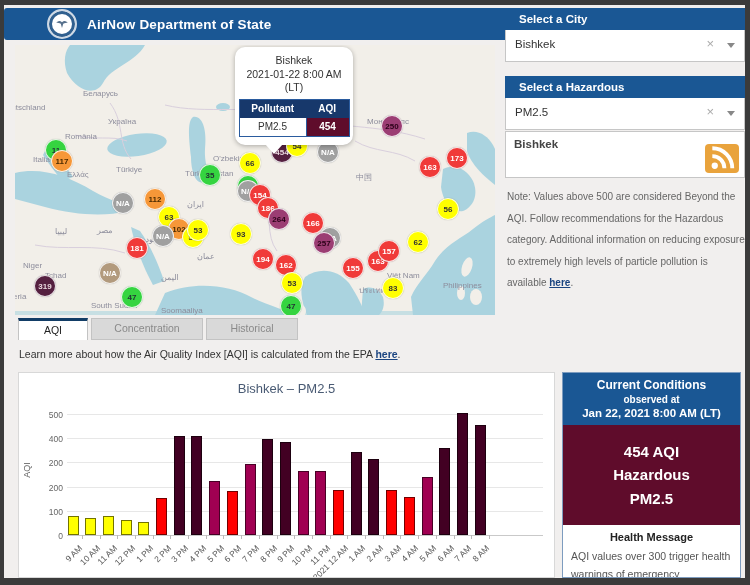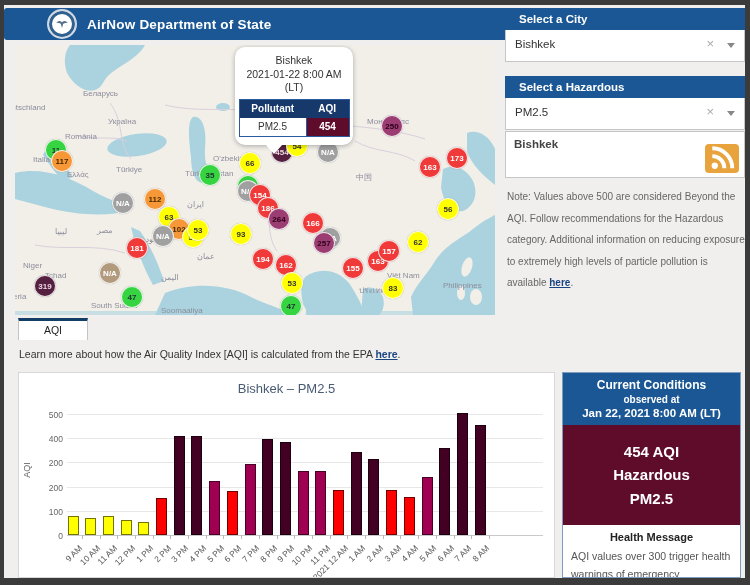--- a/index.html
+++ b/index.html
@@ -249,20 +249,22 @@
           <path d="M4 10 a10 10 0 0 1 10 10" stroke="#fff" stroke-width="3.2" fill="none"></path>
           <path d="M4 3.5 a16.5 16.5 0 0 1 16.5 16.5" stroke="#fff" stroke-width="3.2" fill="none"></path>
         </svg>
       </span>
     </div>
 
     <div class="note"><span>Note: Values above 500 are considered Beyond the AQI. Follow recommendations for the Hazardous category. Additional information on reducing exposure to extremely high levels of particle pollution is available </span><span class="lnk">here</span><span>.</span></div>
 
     <div class="tabs" id="tabs">
         <div class="tab active">AQI</div>
+        <div class="tab">Concentration</div>
+        <div class="tab">Historical</div>
       </div>
     <div class="learn"><span>Learn more about how the Air Quality Index [AQI] is calculated from the EPA </span><span class="lnk">here</span><span>.</span></div>
 
     <div class="chart" id="chart">
       <div class="ch-title">Bishkek – PM2.5</div>
       <div class="ch-ylab">AQI</div>
       <div id="chart-grid">
           <div class="gridline base" style="top: 162px;"></div>
           <div class="ytick" style="top: 158px;">0</div>
           <div class="gridline" style="top: 137.8px;"></div>

